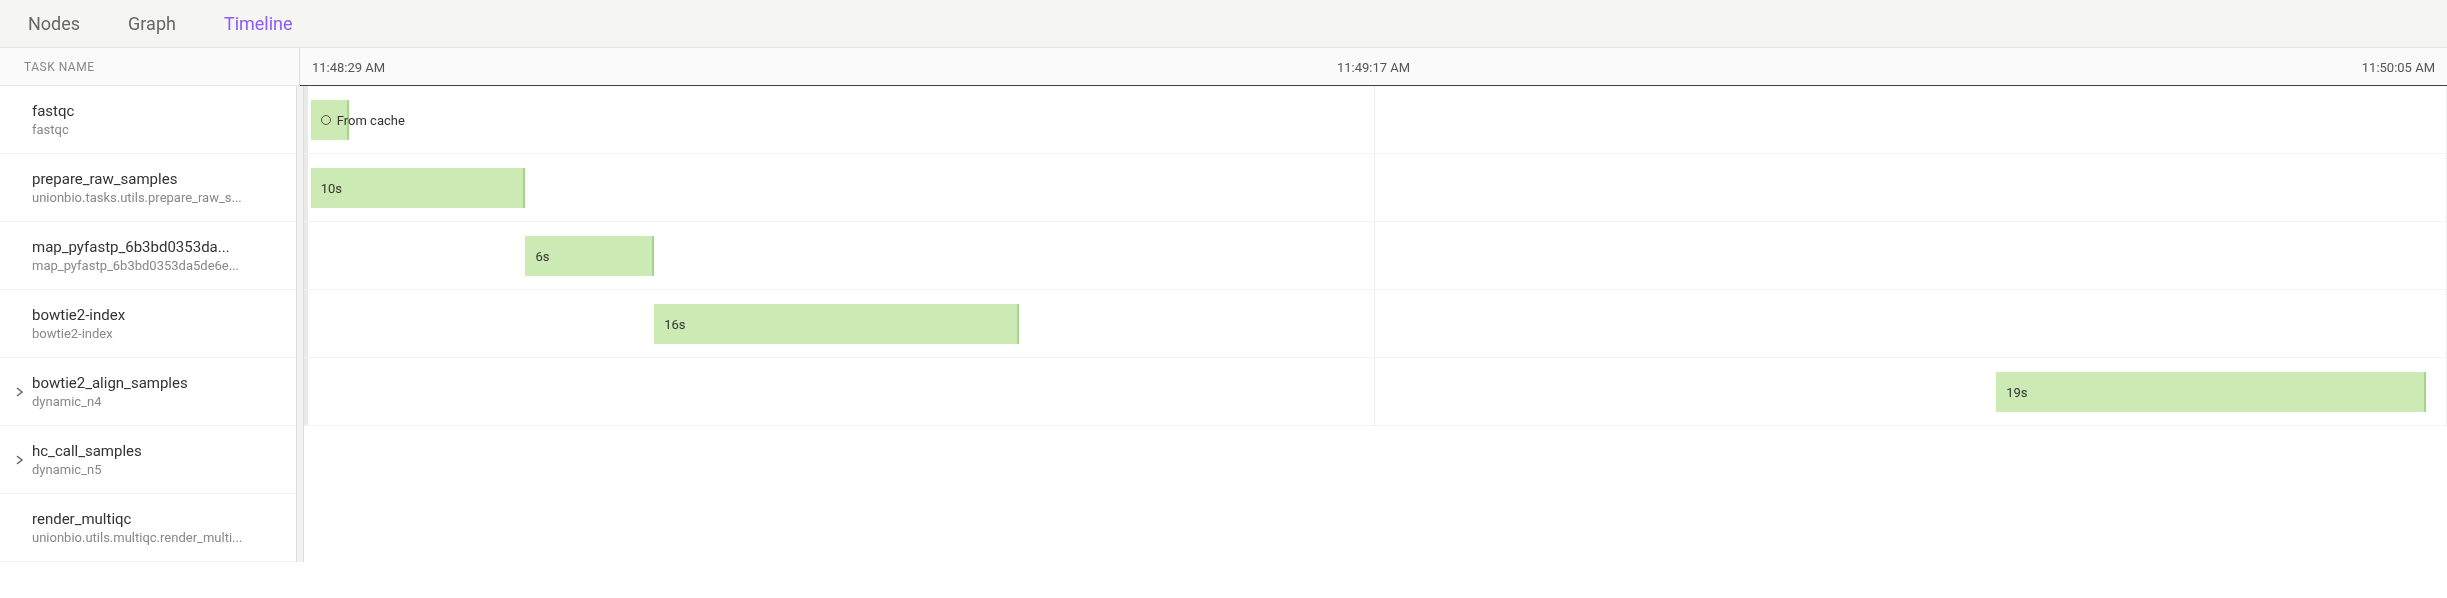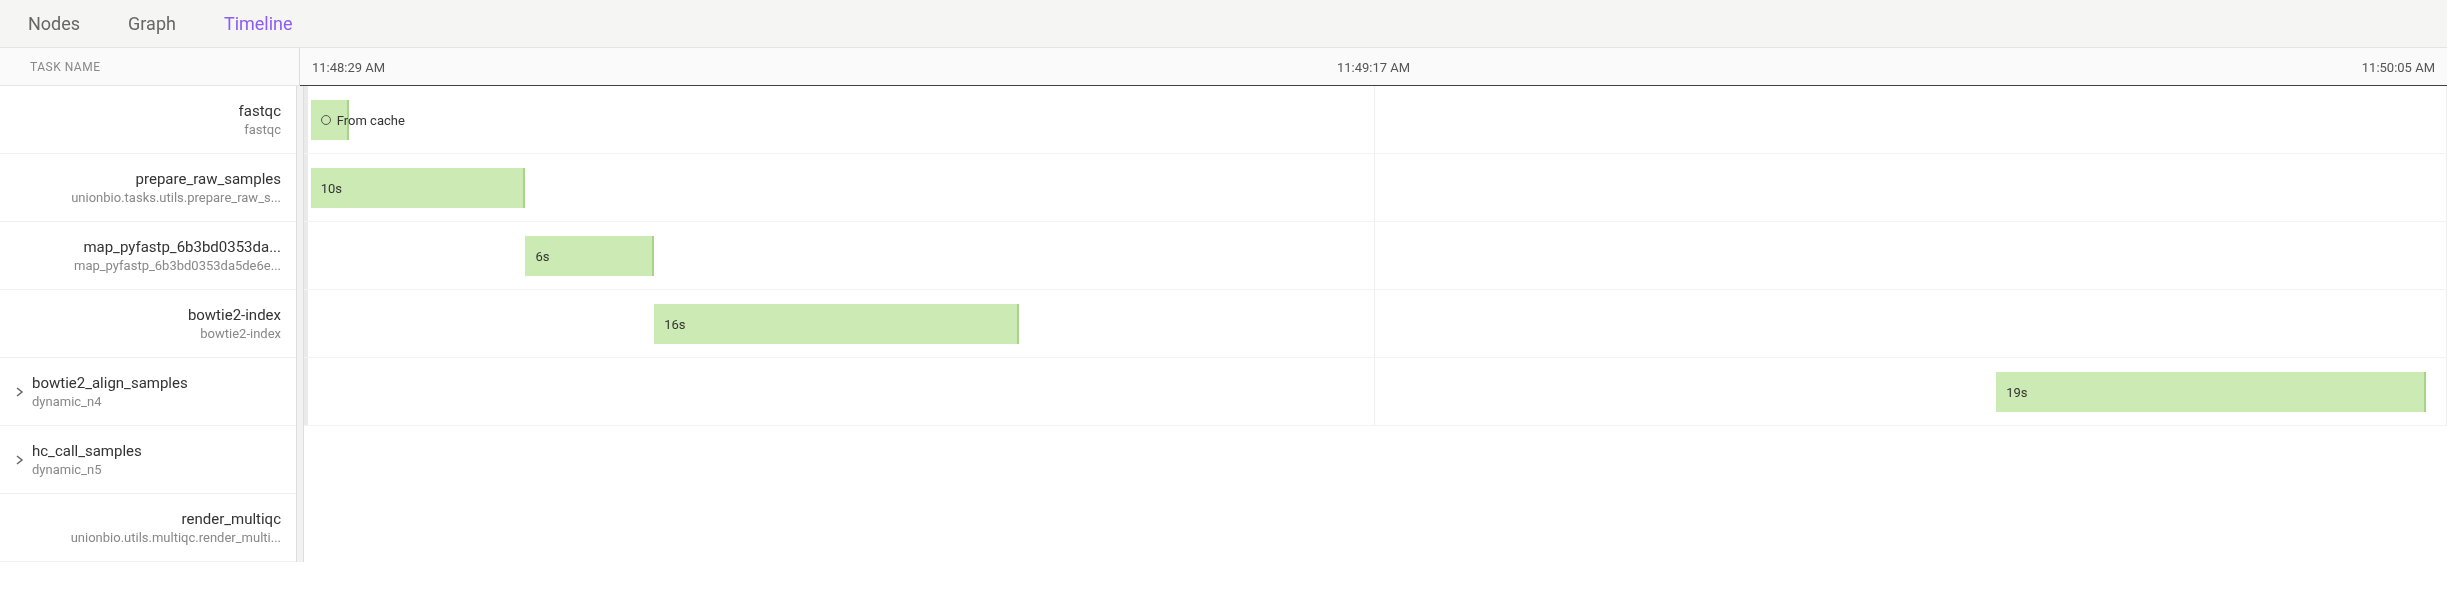--- a/index.html
+++ b/index.html
@@ -50,21 +50,21 @@
     }
     .sidebar {
       width: 300px;
       flex-shrink: 0;
       border-right: 1px solid #ddd;
     }
     .sidebar-header {
       height: 38px;
       display: flex;
       align-items: center;
-      padding: 0 18px 0 30px;
+      padding: 0 18px 0 24px;
       font-size: 12px;
       letter-spacing: 0.5px;
       color: #888;
       border-bottom: 1px solid #e5e5e5;
       text-transform: uppercase;
       background: #fafafa;
     }
     .task-row {
       height: 68px;
       border-bottom: 1px solid #eee;
@@ -81,21 +81,20 @@
       color: #666;
       font-size: 12px;
     }
     .task-row .names {
       flex: 1;
       min-width: 0;
       padding-left: 2px;
     }
     .task-row.no-chevron .names {
       padding-left: 22px;
-      text-align: right;
     }
     .task-name {
       font-size: 15px;
       color: #333;
       white-space: nowrap;
       overflow: hidden;
       text-overflow: ellipsis;
     }
     .task-sub {
       font-size: 13px;

